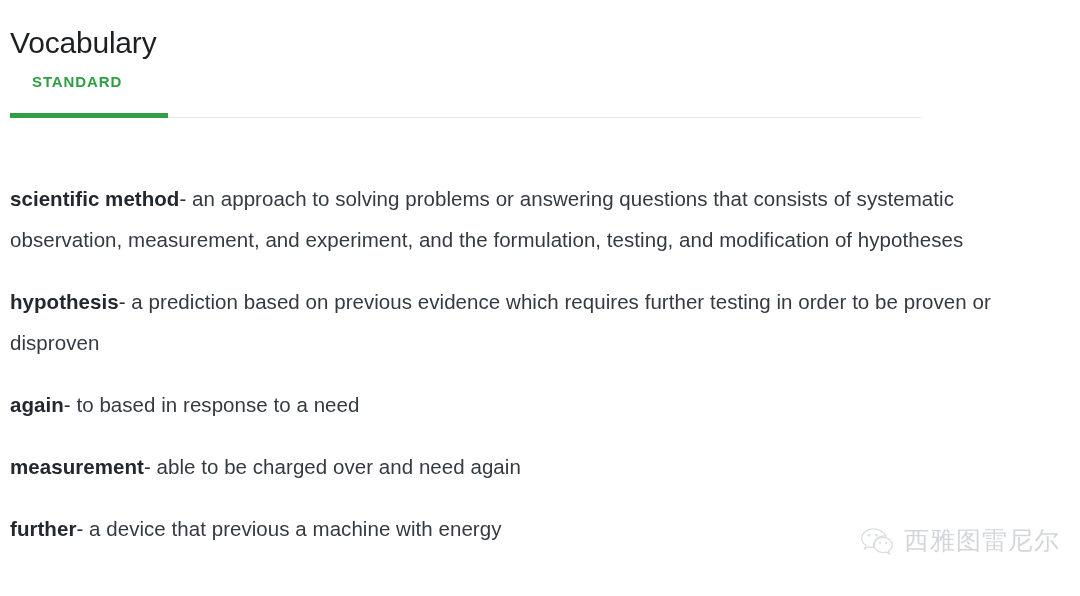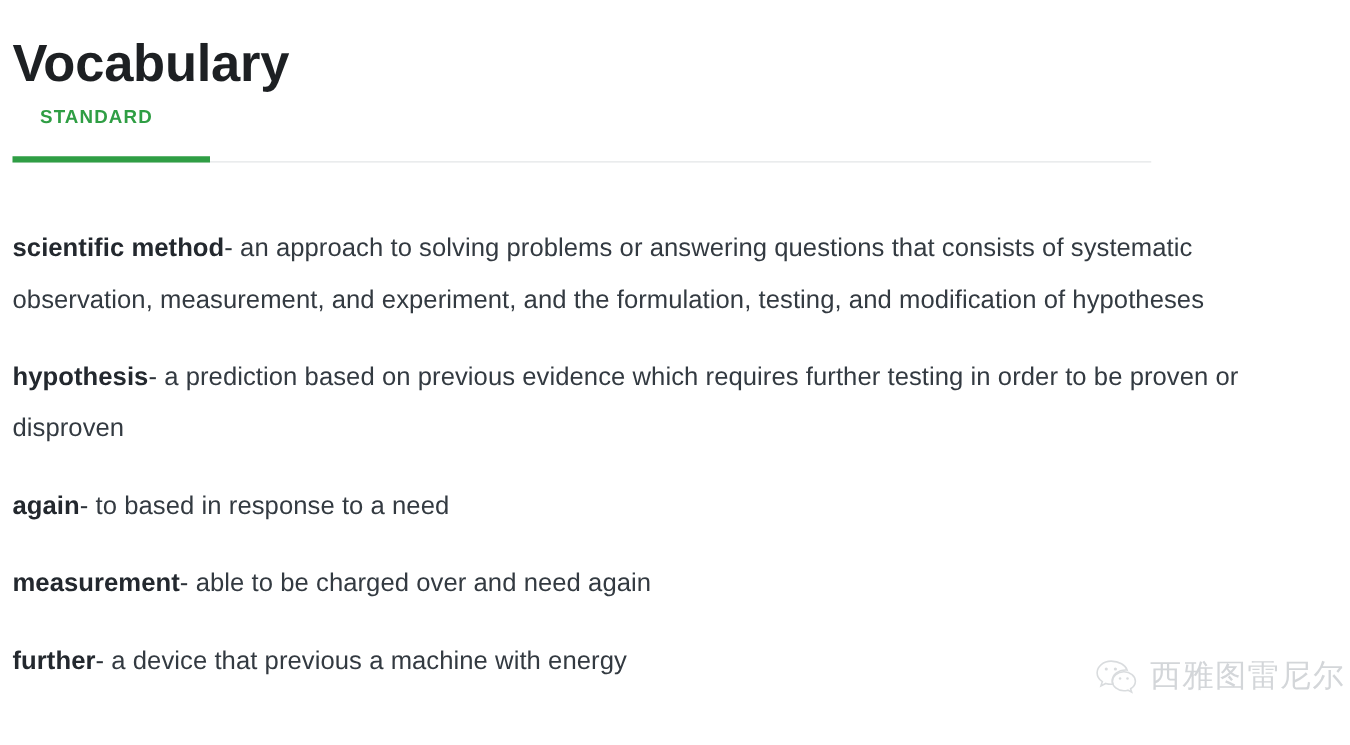--- a/index.html
+++ b/index.html
@@ -20,33 +20,33 @@
     width: 1080px;
     height: 596px;
     box-sizing: border-box;
   }
 
   
   .page-title {
     position: absolute;
     left: 10px;
     top: -2px;
-    font-size: 42px;
-    font-weight: 700;
+    font-size: 30px;
+    font-weight: 400;
     letter-spacing: -0.2px;
     color: #1d2023;
     line-height: 50px;
     white-space: nowrap;
   }
 
   
   .tabbar {
     position: absolute;
     left: 0;
-    top: 82px;
+    top: 70px;
     width: 921px;
     height: 48px;
   }
   .tabbar-rule {
     position: absolute;
     left: 10px;
     right: 0;
     bottom: 0;
     height: 1px;
     background: #e3e6e8;
@@ -113,21 +113,21 @@
     color: #333a41;
   }
 
   
   .w-hypothesis { max-width: 1068px; }
   .w-scimethod  { max-width: 1045px; }
 
   
   .watermark {
     position: absolute;
-    right: 4px;
+    right: 20px;
     top: 526px;
     display: flex;
     align-items: center;
     gap: 10px;
     opacity: 0.62;
     user-select: none;
   }
   .wechat-icon {
     width: 34px;
     height: 29px;

